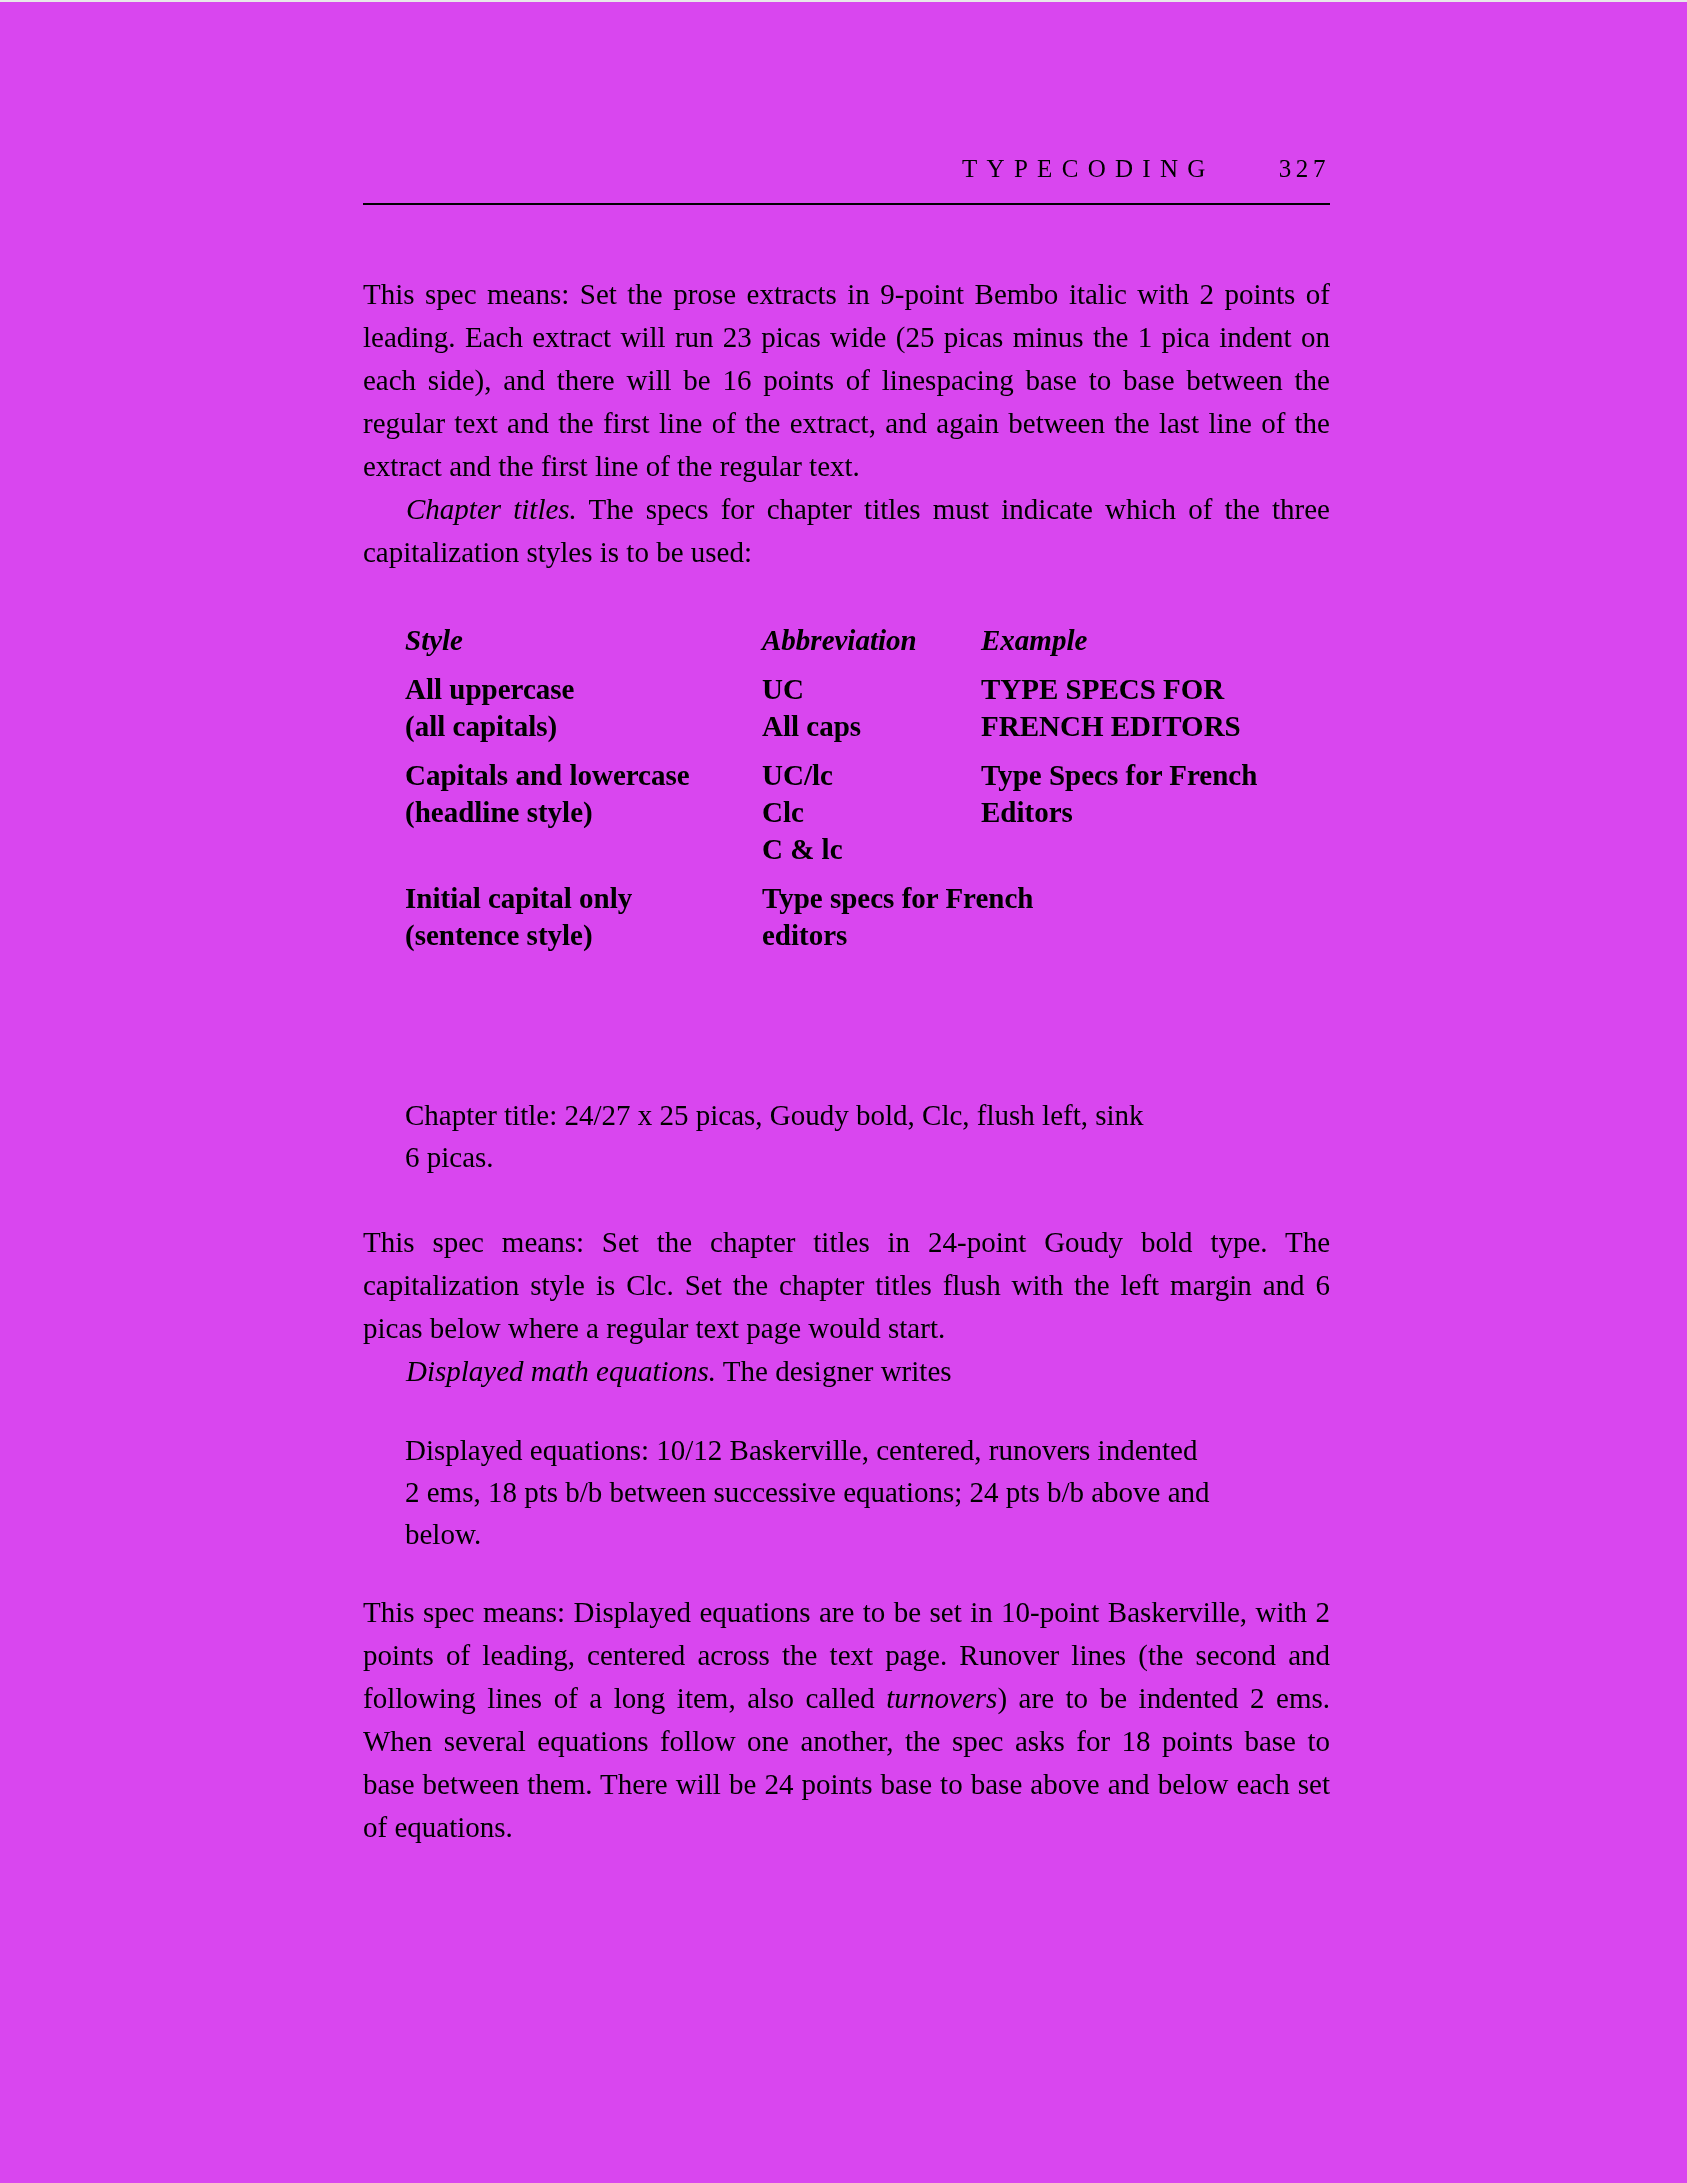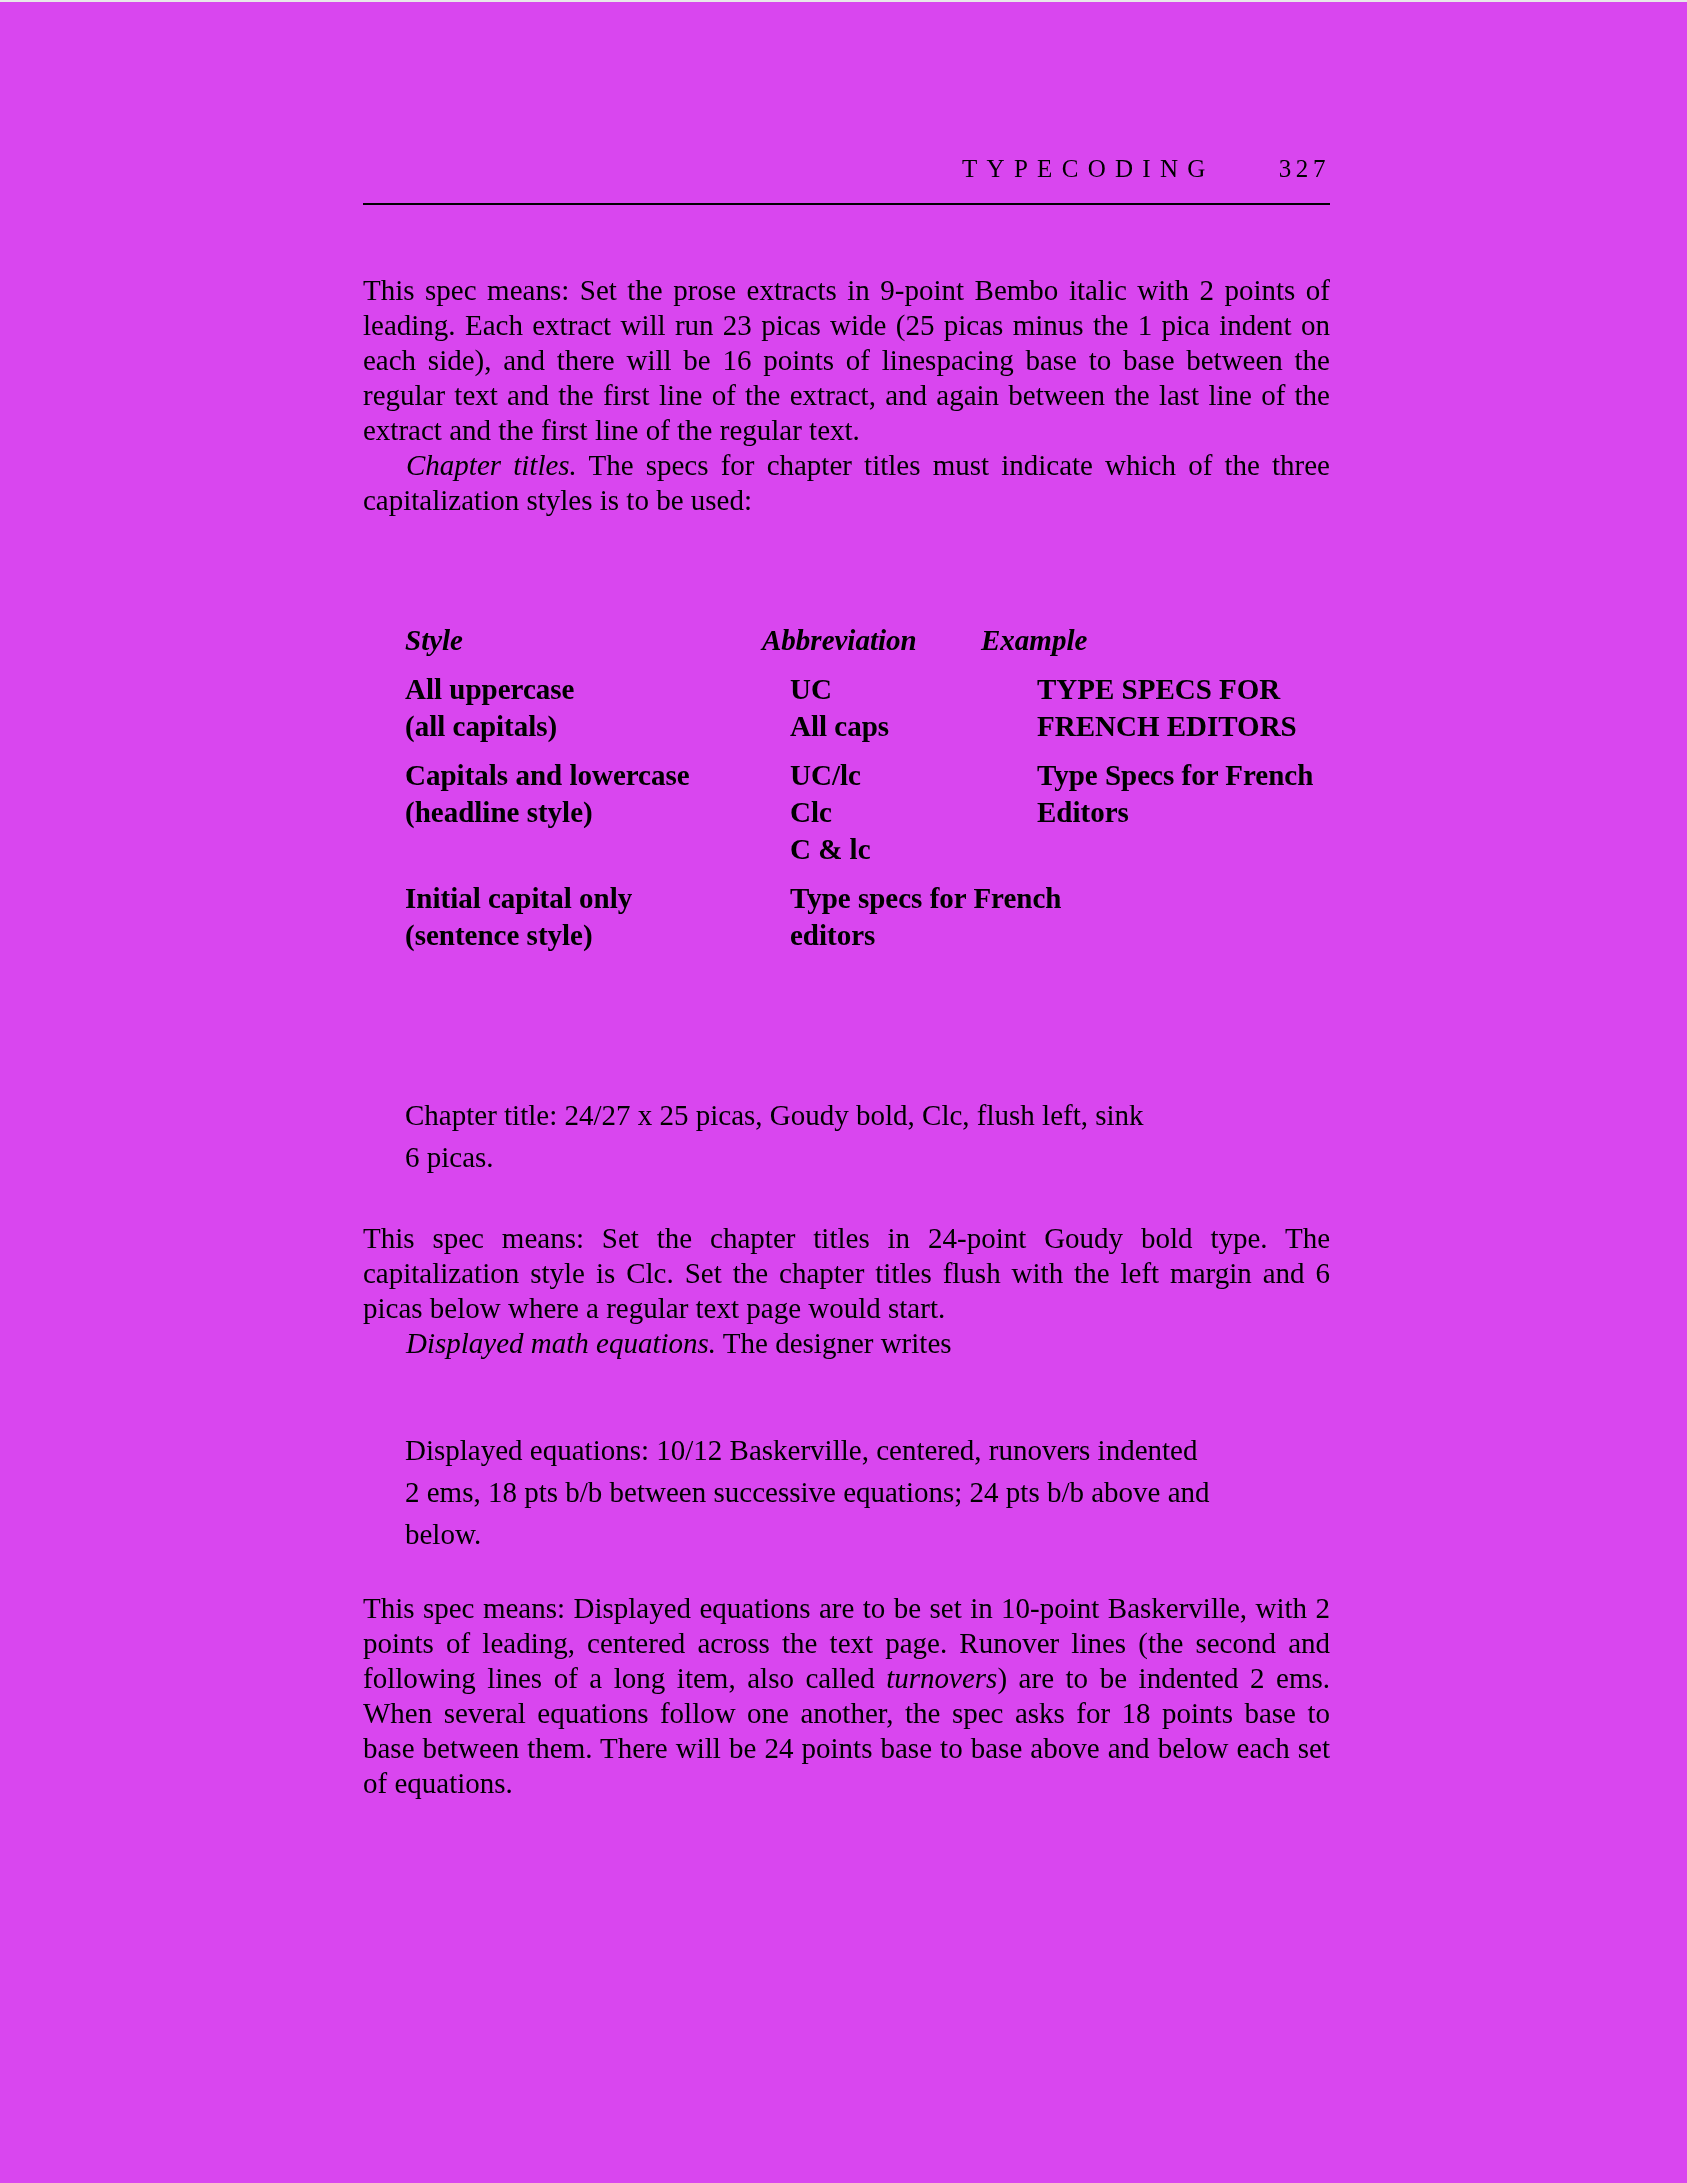--- a/index.html
+++ b/index.html
@@ -37,21 +37,21 @@
     margin-left: 64px;
   }
   .head-rule {
     top: 201px;
     height: 2px;
     background: #000000;
   }
   
   .body-text {
     font-size: 29px;
-    line-height: 35px;
+    line-height: 43px;
   }
   .body-text p {
     margin: 0;
     text-align: justify;
   }
   p.indented-para {
     text-indent: 43px;
   }
   .para-block-1 { top: 271px; }
   .para-3       { top: 1017px; }
@@ -71,21 +71,20 @@
     top: 620px;
     font-size: 29px;
     line-height: 37px;
     padding-left: 42px;
     font-weight: bold;
   }
   .spec-table .t-row {
     display: grid;
     grid-template-columns: 357px 219px 1fr;
     margin-bottom: 12px;
-    gap: 28px;
   }
   .spec-table .t-row.row-3 { margin-bottom: 13.2px; }
   .spec-table .t-head-row {
     display: grid;
     grid-template-columns: 357px 219px 1fr;
     font-style: italic;
     margin-bottom: 12px;
   }
   .cell div { white-space: nowrap; }
 </style>

